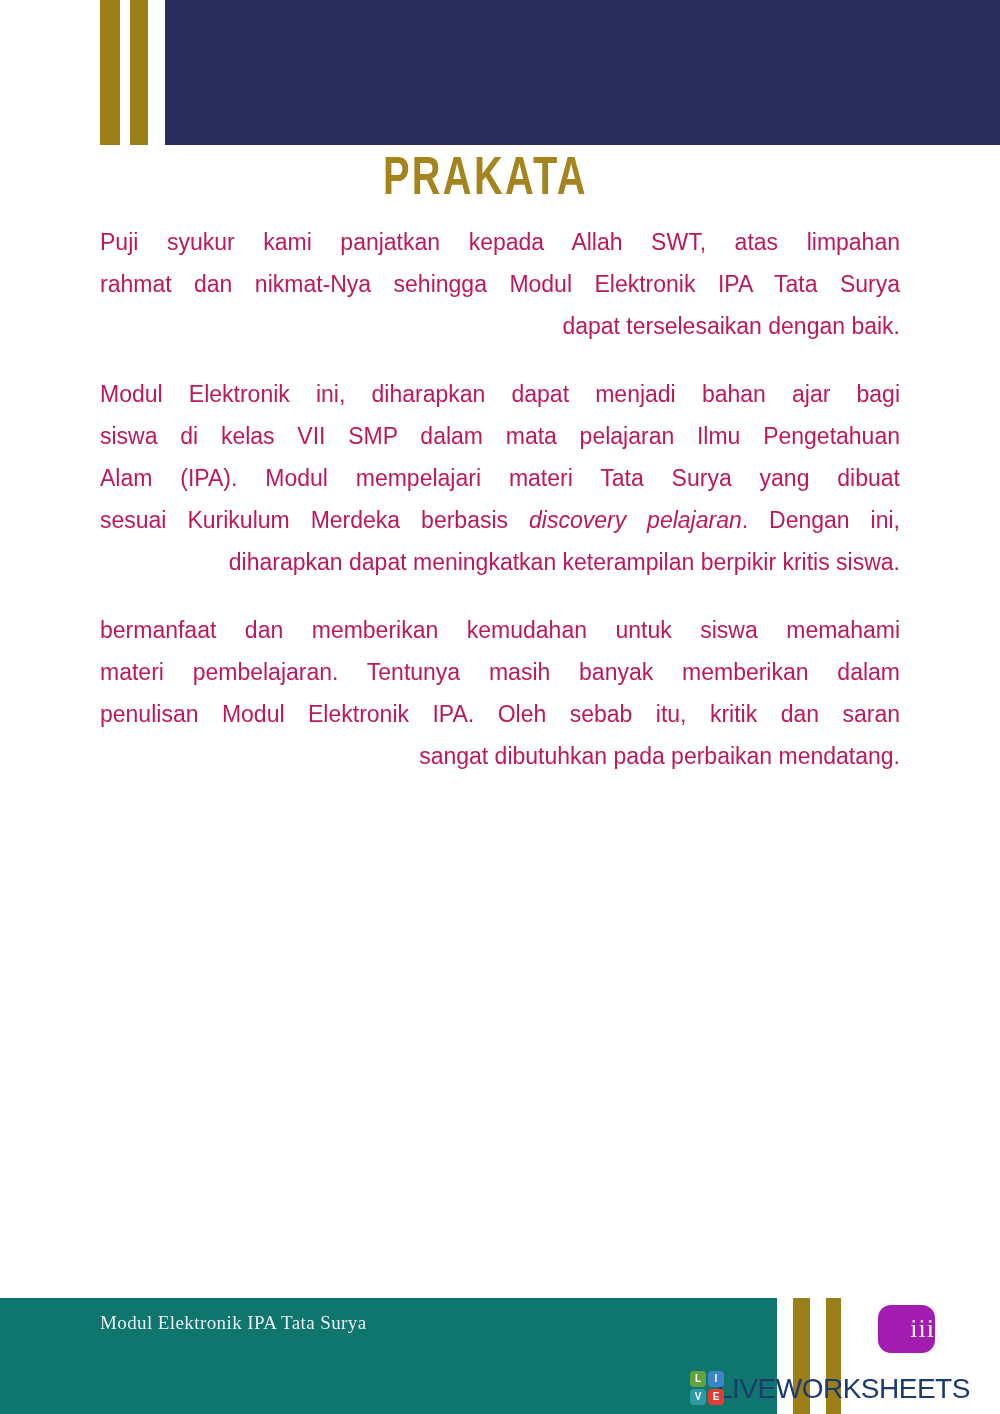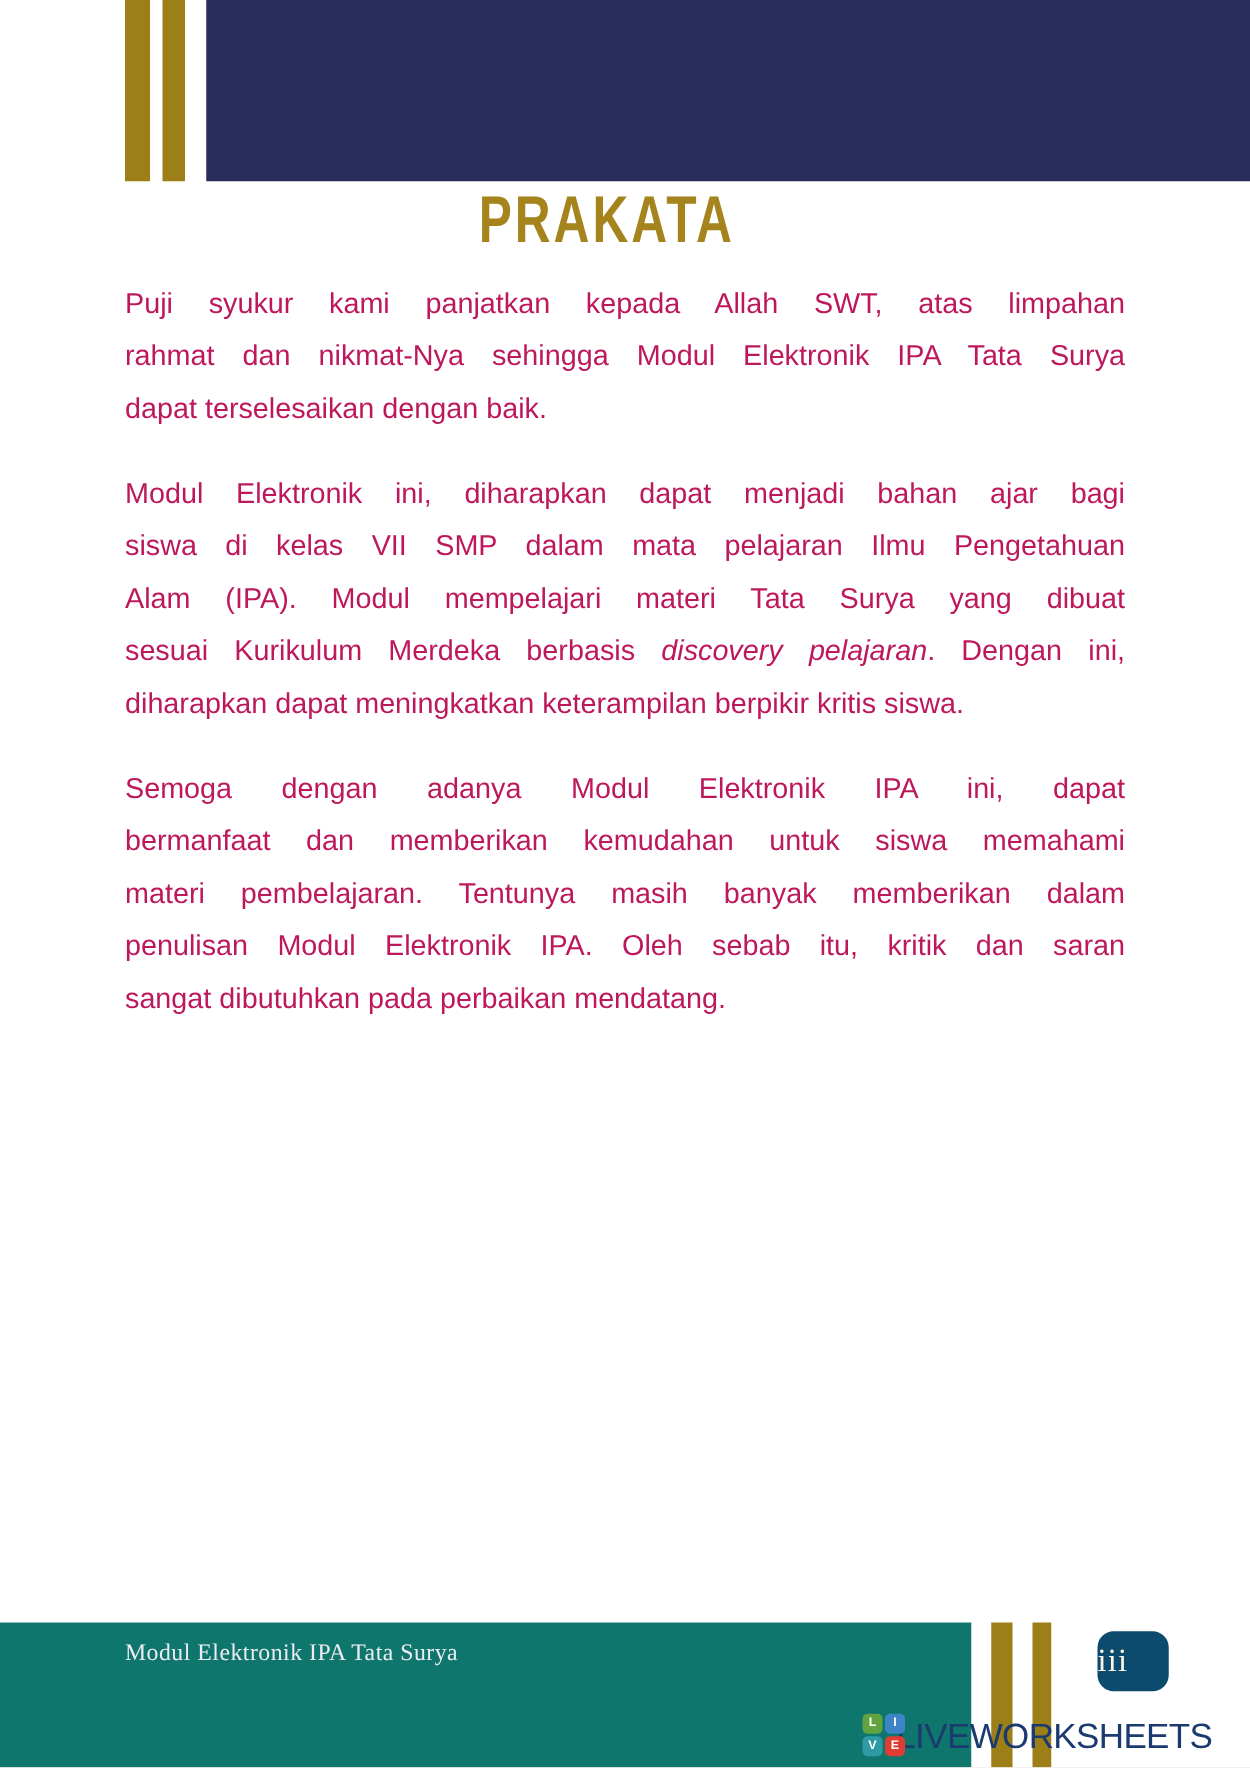--- a/index.html
+++ b/index.html
@@ -31,43 +31,43 @@
     font-family: "Liberation Sans", sans-serif;
   }
   
   .body-text {
     position: absolute; left: 100px; top: 221px; width: 800px;
     color: #be185d; font-size: 23px; line-height: 42px;
     font-family: "Liberation Sans", sans-serif;
   }
   .para { margin-bottom: 26px; }
   .jline { text-align: justify; text-align-last: justify; height: 42px; white-space: nowrap; }
-  .lline { text-align: left; height: 42px; }
+  .lline { text-align: right; height: 42px; }
   .it { font-style: italic; }
   
   .closing {
     position: absolute; left: 550px; top: 886px; width: 360px;
     text-align: center; color: #333333;
   }
   .closing-date { font-size: 26px; line-height: 34px; }
   .signature-svg { display: block; margin: 4px auto 0 auto; }
   .closing-name { font-size: 27px; line-height: 36px; margin-top: 2px; }
   
   .ftr-navy { position: absolute; left: 0; top: 1298px; width: 777px; height: 116px; background: #0f766e; z-index: 1; }
   .ftr-title {
     position: absolute; left: 100px; top: 12px;
     font-family: "Liberation Serif", serif;
     font-size: 19px; line-height: 26px; color: #ececf2; letter-spacing: 0.4px;
   }
   .ftr-gold-1 { position: absolute; left: 793px; top: 1298px; width: 17px; height: 116px; background: #9d7f17; z-index: 1; }
   .ftr-gold-2 { position: absolute; left: 826px; top: 1298px; width: 15px; height: 116px; background: #9d7f17; z-index: 1; }
   .page-badge {
     position: absolute; left: 878px; top: 1305px; width: 57px; height: 48px;
-    background: #0c4a6e; border-radius: 13px; z-index: 2;
-    display: flex; align-items: center; justify-content: flex-start;
+    background: #a21caf; border-radius: 13px; z-index: 2;
+    display: flex; align-items: center; justify-content: flex-end;
   }
   .page-badge-num {
     font-family: "Liberation Serif", serif;
     font-size: 26px; color: #fdf6e8; letter-spacing: 1px; line-height: 1;
   }
   
   .lw-logo { position: absolute; left: 690px; top: 1369px; z-index: 3; cursor: pointer; }
   .lw-grid {
     position: absolute; left: 0; top: 2px; width: 34px; height: 34px;
     display: grid; grid-template-columns: 16px 16px; grid-template-rows: 16px 16px; gap: 2px;
@@ -103,21 +103,20 @@
       <div class="lline">dapat terselesaikan dengan baik.</div>
     </div>
     <div class="para">
       <div class="jline">Modul Elektronik ini, diharapkan dapat menjadi bahan ajar bagi</div>
       <div class="jline">siswa di kelas VII SMP dalam mata pelajaran Ilmu Pengetahuan</div>
       <div class="jline">Alam (IPA). Modul mempelajari materi Tata Surya yang dibuat</div>
       <div class="jline"><span>sesuai Kurikulum Merdeka berbasis</span> <em class="it">discovery pelajaran</em><span>. Dengan ini,</span></div>
       <div class="lline">diharapkan dapat meningkatkan keterampilan berpikir kritis siswa.</div>
     </div>
     <div class="para">
-      <div class="jline">Semoga dengan adanya Modul Elektronik IPA ini, dapat</div>
       <div class="jline">bermanfaat dan memberikan kemudahan untuk siswa memahami</div>
       <div class="jline">materi pembelajaran. Tentunya masih banyak memberikan dalam</div>
       <div class="jline">penulisan Modul Elektronik IPA. Oleh sebab itu, kritik dan saran</div>
       <div class="lline">sangat dibutuhkan pada perbaikan mendatang.</div>
     </div>
   </div>
 
 
   <div class="ftr-navy">
     <div class="ftr-title">Modul Elektronik IPA Tata Surya</div>

